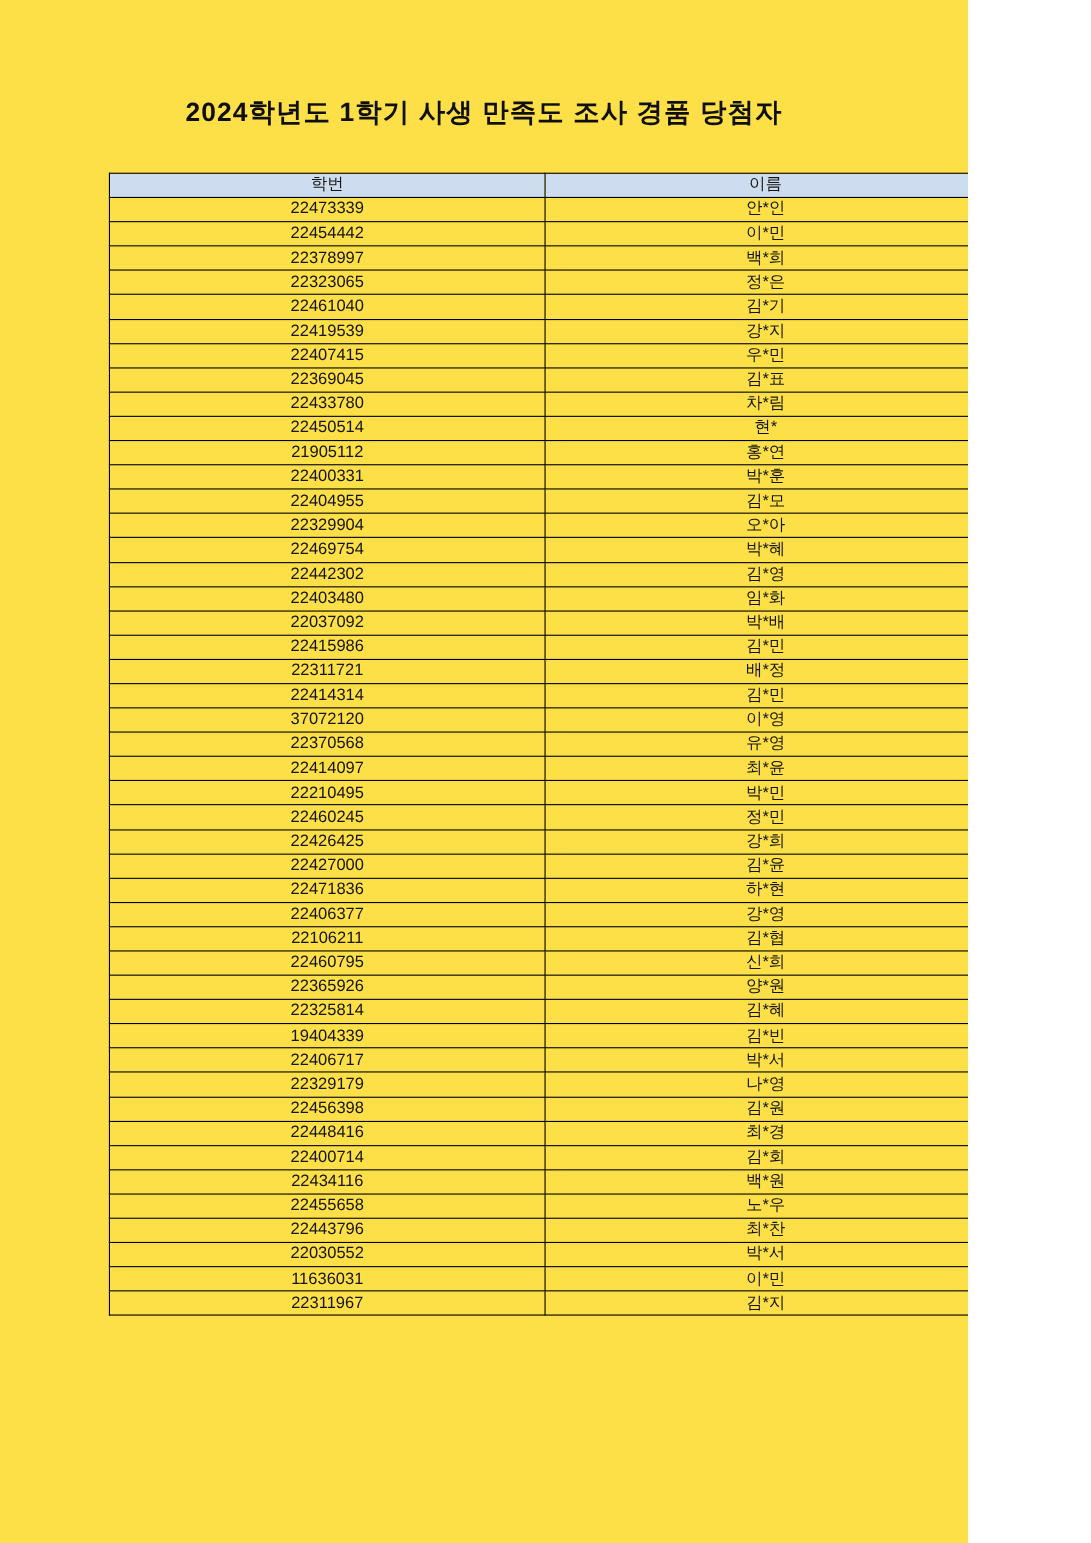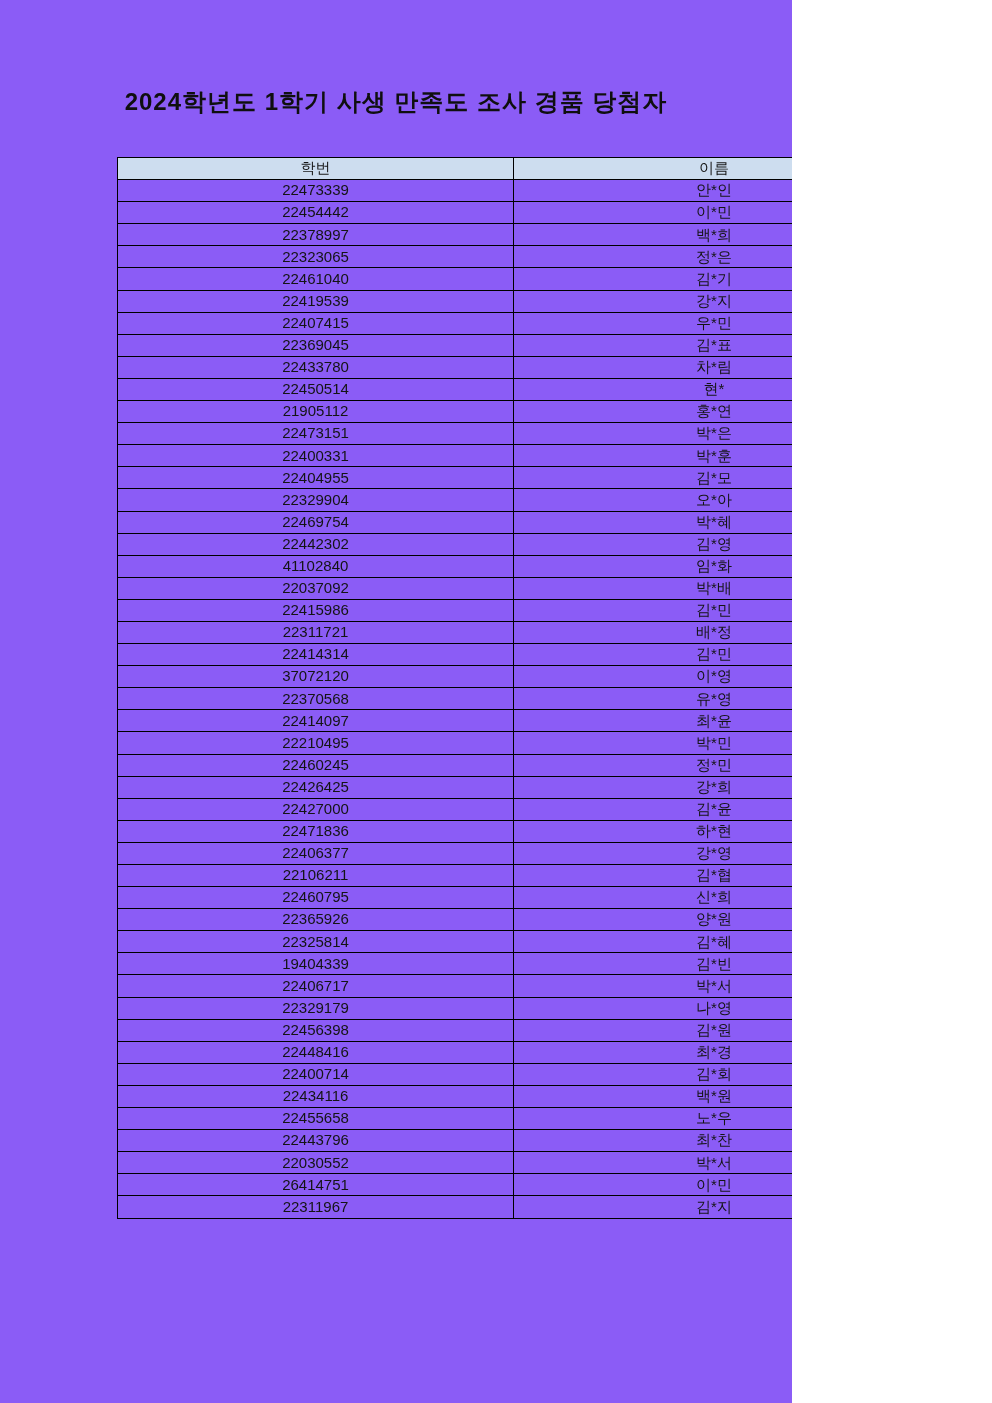--- a/index.html
+++ b/index.html
@@ -3,23 +3,23 @@
 <meta charset="utf-8">
 <style>
   html, body {
     margin: 0;
     padding: 0;
     background: #ffffff;
     font-family: "Liberation Sans", "DejaVu Sans", sans-serif;
   }
   .page {
     position: relative;
-    width: 792px;
+    width: 880px;
     height: 1403px;
-    background: #8b5cf6;
+    background: #fde047;
     overflow: hidden;
   }
   .doc-title {
     position: absolute;
     top: 86px;
     left: 0;
     width: 100%;
     margin: 0;
     text-align: center;
     font-size: 24px;
@@ -27,21 +27,20 @@
     letter-spacing: 1px;
     color: #0f0f0f;
   }
   table.winners {
     position: absolute;
     top: 157px;
     left: 99px;
     width: 797px;
     border-collapse: collapse;
     table-layout: fixed;
-    margin-left: 18px;
   }
   table.winners col.c-id   { width: 396px; }
   table.winners col.c-name { width: 401px; }
   table.winners th,
   table.winners td {
     border: 1px solid #000000;
     height: 21.1px;
     padding: 0;
     font-size: 15px;
     line-height: 1.1;
@@ -113,45 +112,41 @@
         </tr>
         <tr>
           <td>22450514</td>
           <td>현*</td>
         </tr>
         <tr>
           <td>21905112</td>
           <td>홍*연</td>
         </tr>
         <tr>
-          <td>22473151</td>
-          <td>박*은</td>
-        </tr>
-        <tr>
           <td>22400331</td>
           <td>박*훈</td>
         </tr>
         <tr>
           <td>22404955</td>
           <td>김*모</td>
         </tr>
         <tr>
           <td>22329904</td>
           <td>오*아</td>
         </tr>
         <tr>
           <td>22469754</td>
           <td>박*혜</td>
         </tr>
         <tr>
           <td>22442302</td>
           <td>김*영</td>
         </tr>
         <tr>
-          <td>41102840</td>
+          <td>22403480</td>
           <td>임*화</td>
         </tr>
         <tr>
           <td>22037092</td>
           <td>박*배</td>
         </tr>
         <tr>
           <td>22415986</td>
           <td>김*민</td>
         </tr>
@@ -249,21 +244,21 @@
         </tr>
         <tr>
           <td>22443796</td>
           <td>최*찬</td>
         </tr>
         <tr>
           <td>22030552</td>
           <td>박*서</td>
         </tr>
         <tr>
-          <td>26414751</td>
+          <td>11636031</td>
           <td>이*민</td>
         </tr>
         <tr>
           <td>22311967</td>
           <td>김*지</td>
         </tr>
       </tbody>
   </table>
 
 </div>

